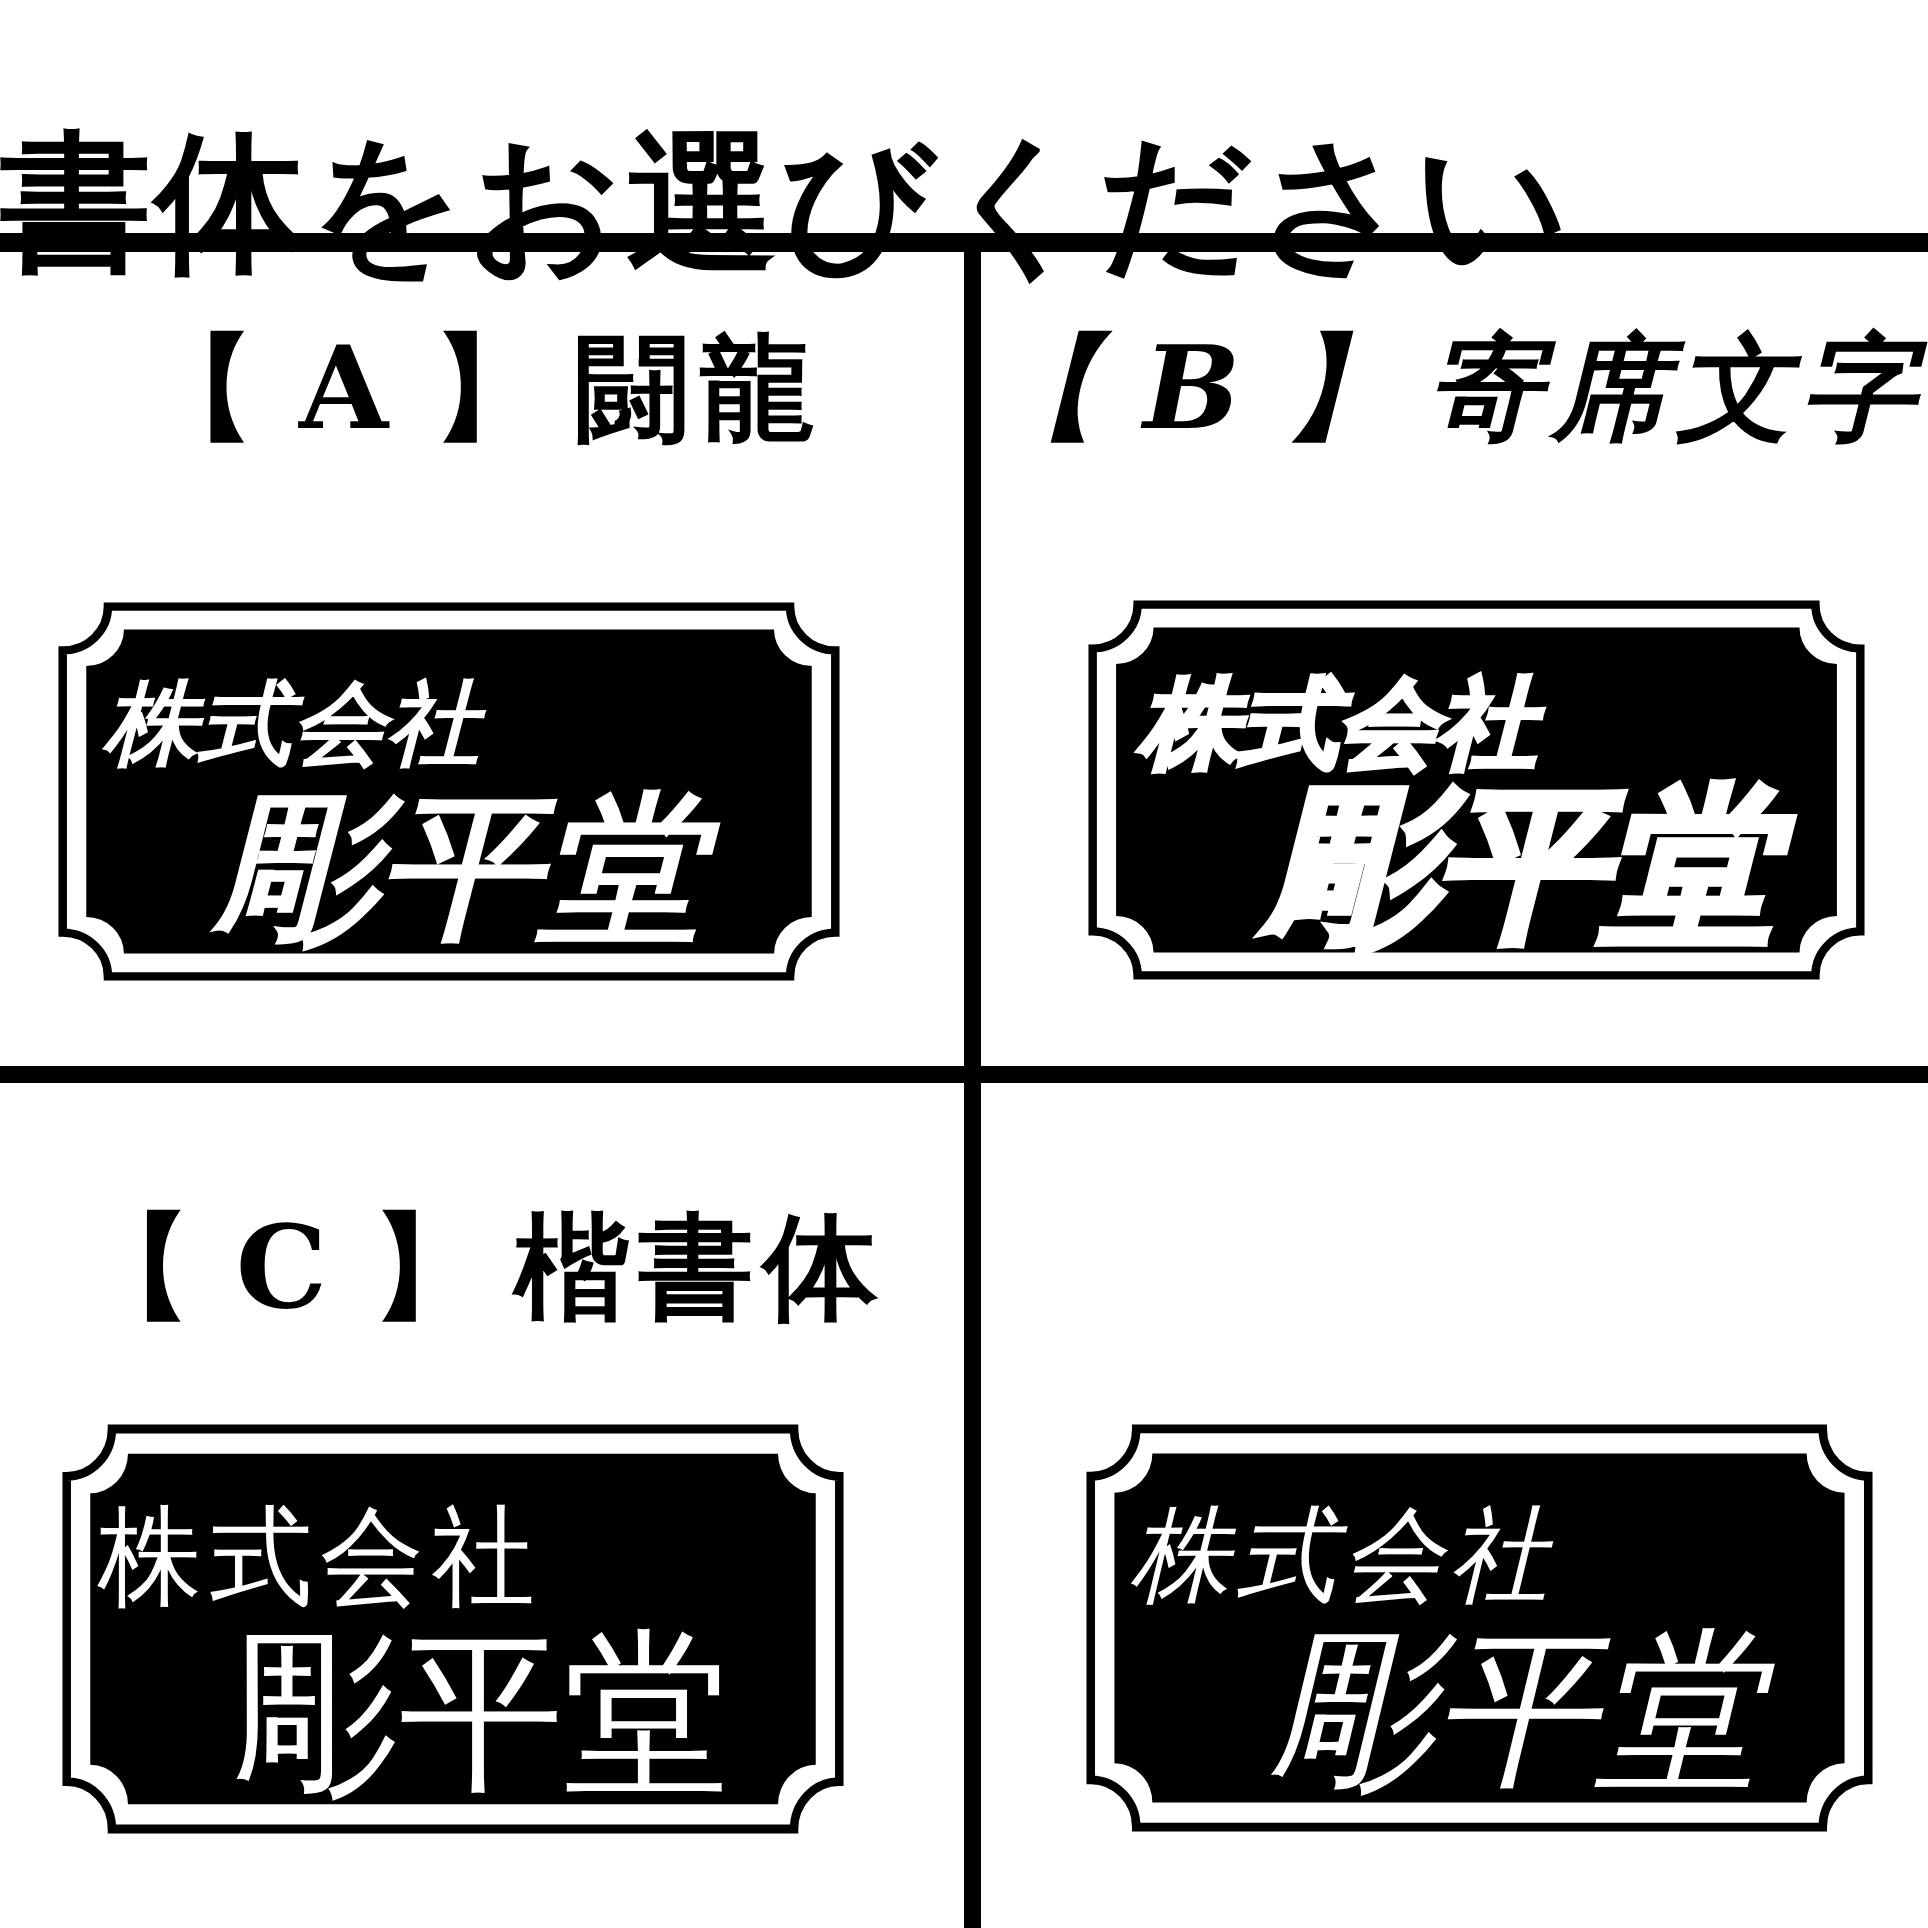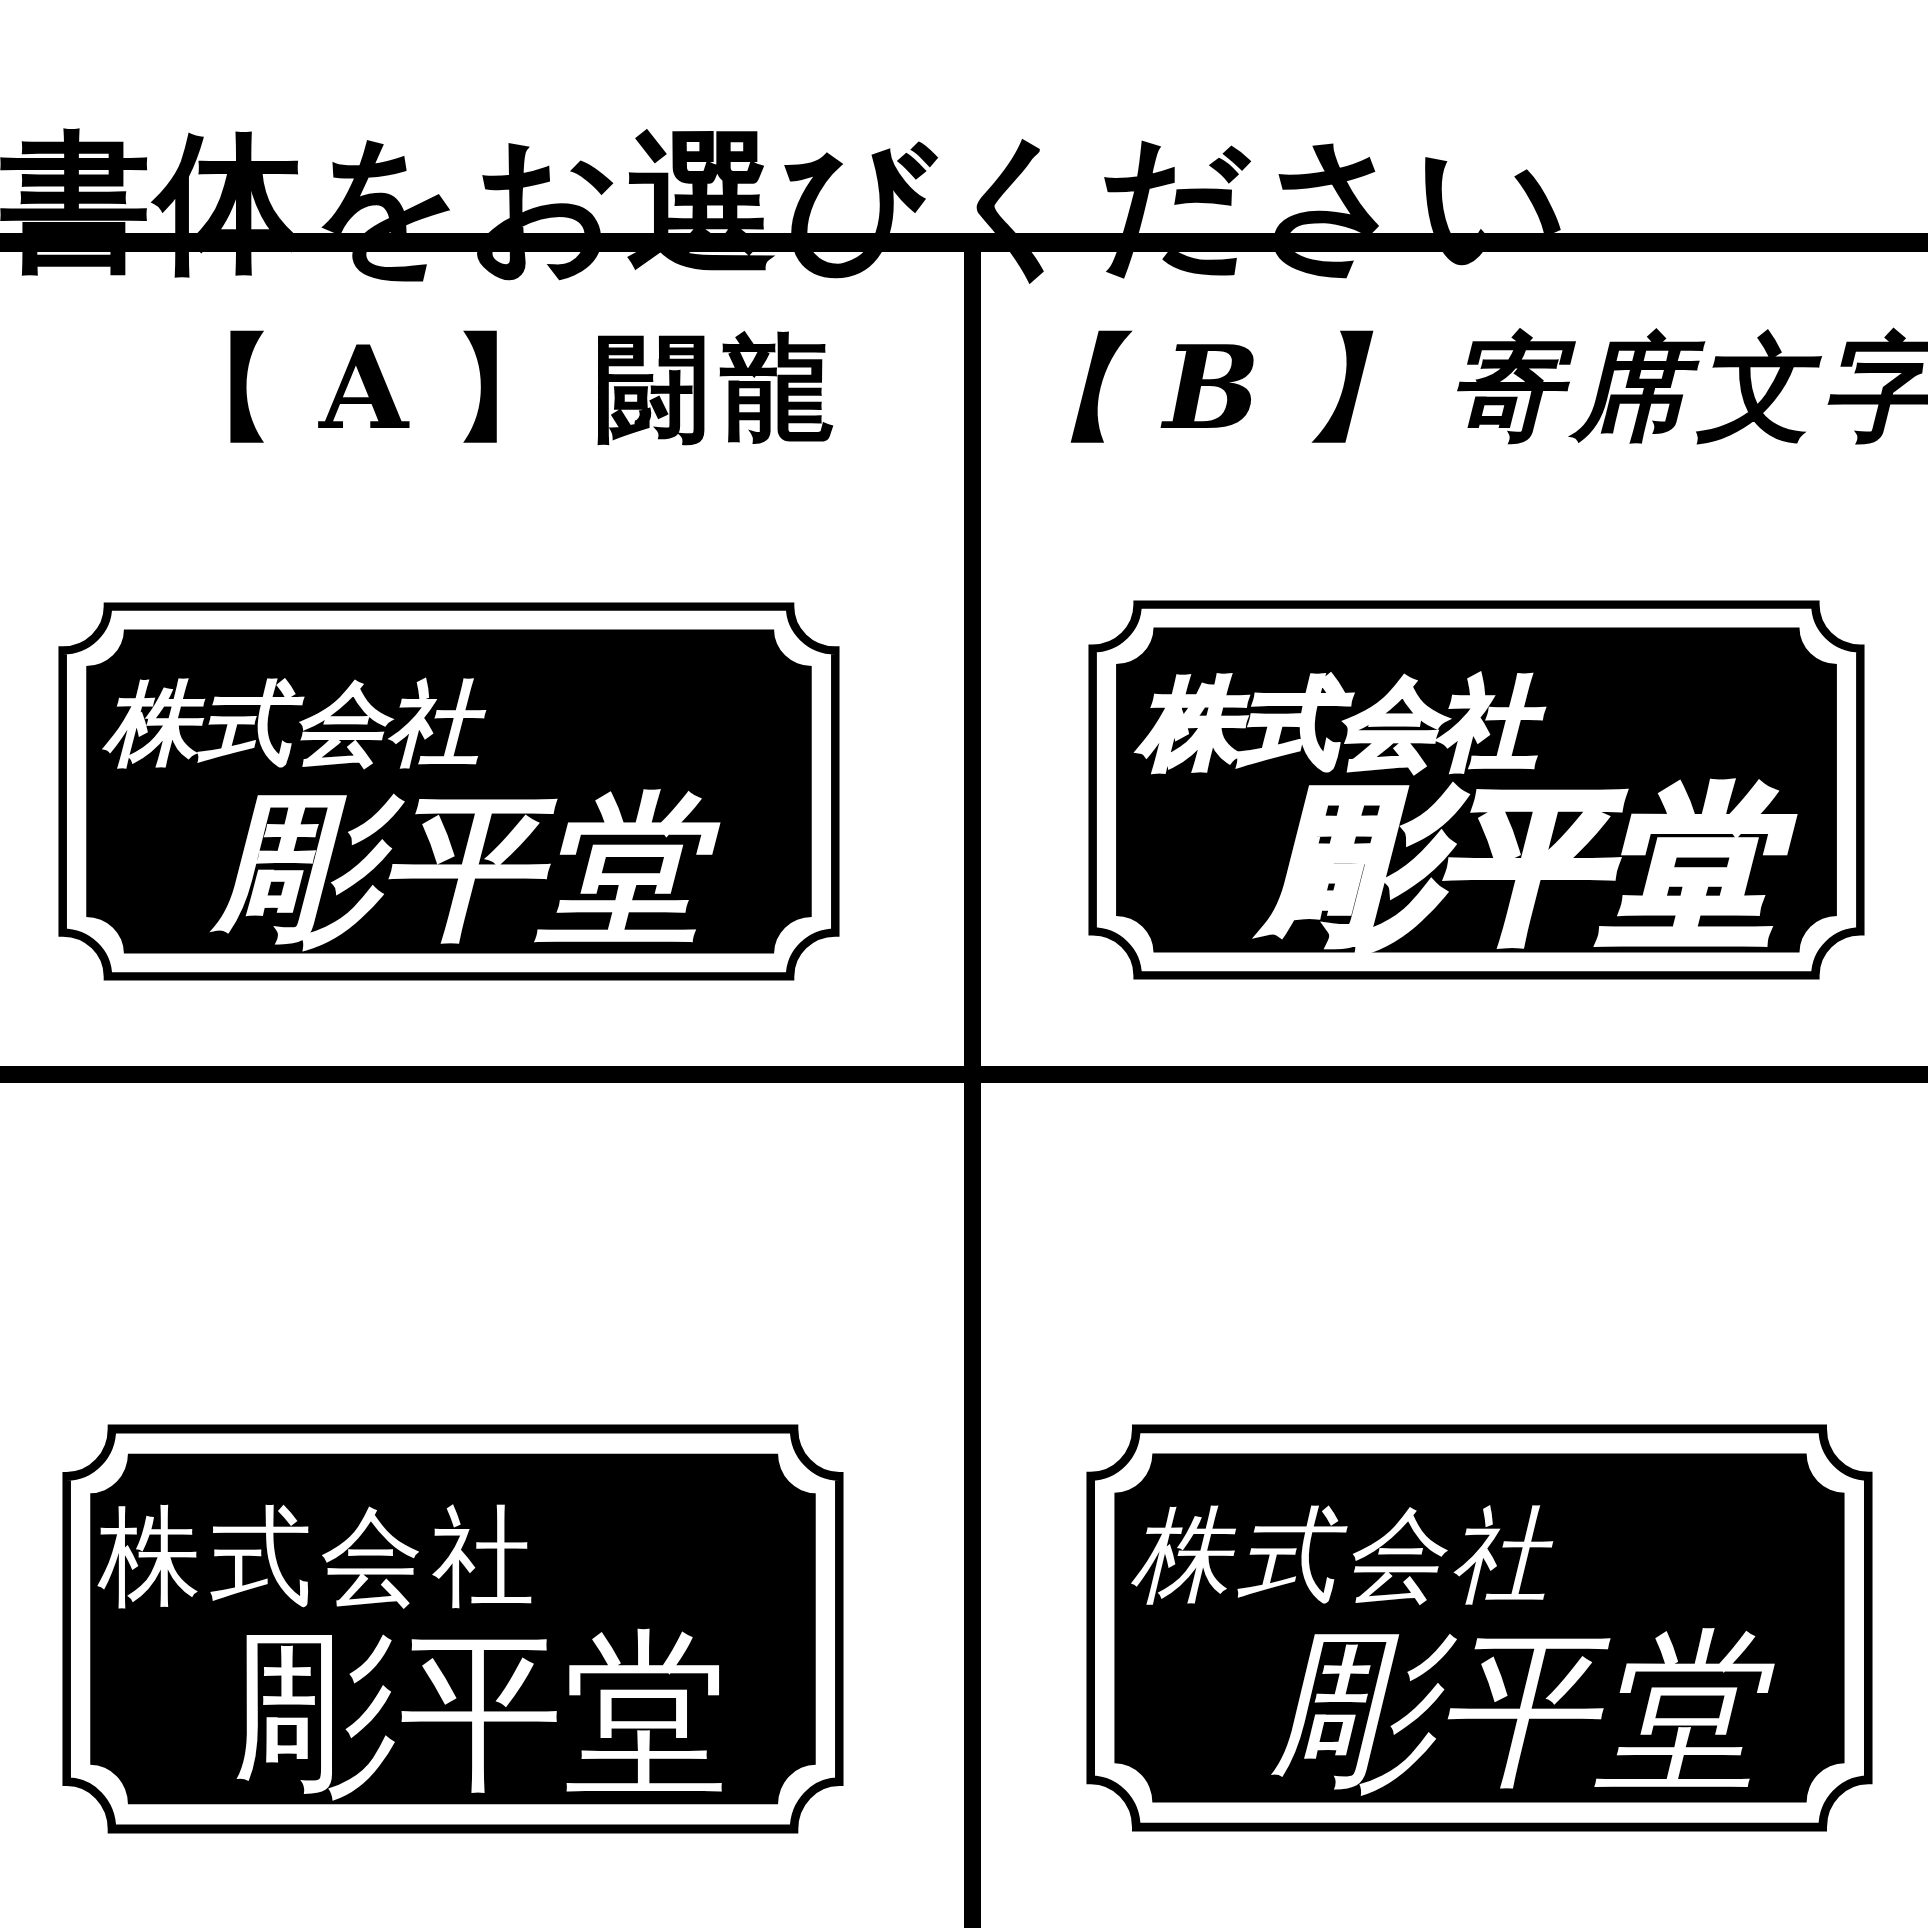--- a/index.html
+++ b/index.html
@@ -24,21 +24,21 @@
     white-space: nowrap;
   }
 
   
   .divider { position: absolute; background: #000000; }
   .div-h-top    { left: 0; top: 233px;  width: 1928px; height: 19px; }
   .div-v-center { left: 964px; top: 233px; width: 17px; height: 1696px; }
   .div-h-middle { left: 0; top: 1066px; width: 1928px; height: 17px; }
 
   
-  .quad { position: absolute; padding-left: 40px; }
+  .quad { position: absolute; }
   #quad-a { left: 0;      top: 251px;  width: 964px; height: 815px; }
   #quad-b { left: 981px; top: 251px;  width: 947px; height: 815px; font-style: italic; }
   #quad-c { left: 0;      top: 1083px; width: 964px; height: 846px; }
   #quad-d { left: 981px; top: 1083px; width: 947px; height: 846px; }
 
   .opt-label {
     position: absolute;
     left: 0; width: 100%;
     text-align: center;
     font-size: 115px;
@@ -102,20 +102,23 @@
     </div>
     <svg class="plaque style-b" viewBox="0 0 830 415" preserveAspectRatio="none" xmlns="http://www.w3.org/2000/svg">
       <path class="outer" d="M 53 5 H 777 A 48 48 0 0 0 825 53 V 362 A 48 48 0 0 0 777 410 H 53 A 48 48 0 0 0 5 362 V 53 A 48 48 0 0 0 53 5 Z"></path>
       <path class="inner" d="M 70 30 H 760 A 40 40 0 0 0 800 70 V 345 A 40 40 0 0 0 760 385 H 70 A 40 40 0 0 0 30 345 V 70 A 40 40 0 0 0 70 30 Z"></path>
       <text class="l1" x="55" y="172" font-size="106">株式会社</text>
       <text class="l2" x="462" y="352" font-size="180" text-anchor="middle">彫平堂</text>
     </svg>
   </section>
 
   <section class="quad" id="quad-c">
+    <div class="opt-label">
+      <span class="bracket">【 C 】</span><span class="fname">楷書体</span>
+    </div>
     <svg class="plaque style-c" viewBox="0 0 830 415" preserveAspectRatio="none" xmlns="http://www.w3.org/2000/svg">
       <path class="outer" d="M 53 5 H 777 A 48 48 0 0 0 825 53 V 362 A 48 48 0 0 0 777 410 H 53 A 48 48 0 0 0 5 362 V 53 A 48 48 0 0 0 53 5 Z"></path>
       <path class="inner" d="M 70 30 H 760 A 40 40 0 0 0 800 70 V 345 A 40 40 0 0 0 760 385 H 70 A 40 40 0 0 0 30 345 V 70 A 40 40 0 0 0 70 30 Z"></path>
       <text class="l1" x="38" y="172" font-size="110" letter-spacing="8">株式会社</text>
       <text class="l2" x="445" y="352" font-size="175" text-anchor="middle">彫平堂</text>
     </svg>
   </section>
 
   <section class="quad" id="quad-d">
     <svg class="plaque style-d" viewBox="0 0 830 415" preserveAspectRatio="none" xmlns="http://www.w3.org/2000/svg">

